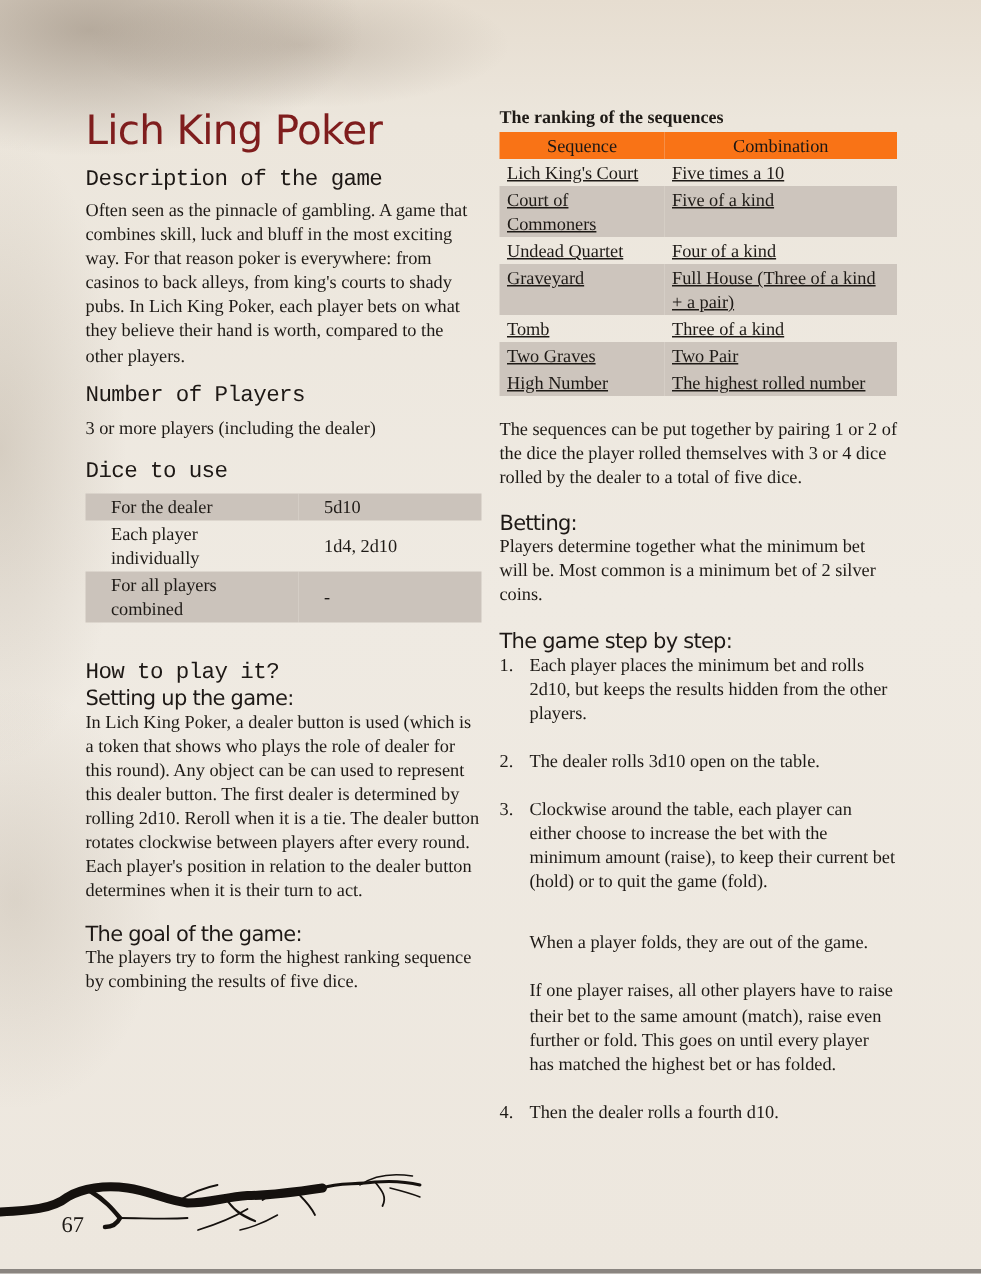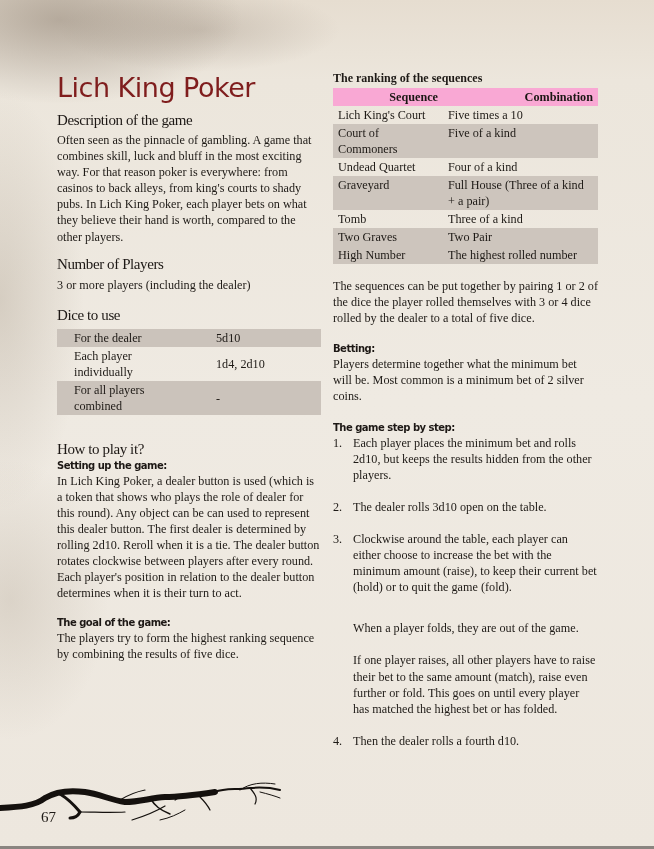--- a/index.html
+++ b/index.html
@@ -11,33 +11,33 @@
       radial-gradient(ellipse 120px 300px at 0px 300px, rgba(150,135,115,0.28), rgba(150,135,115,0) 70%),
       radial-gradient(ellipse 140px 200px at 10px 600px, rgba(150,135,115,0.22), rgba(150,135,115,0) 70%),
       linear-gradient(180deg,#e6ddd0 0px,#ece6dc 80px,#efeae2 400px,#ede7de 849px);
   }
   .bottom-bar{position:absolute;left:0;right:0;bottom:0;height:3px;background:#8a8580;}
   .page{position:absolute;inset:0;}
   .col-left{position:absolute;left:57px;top:70px;width:265px;}
   .col-right{position:absolute;left:333px;top:71px;width:265px;}
   h1{font-family:"DejaVu Sans","Liberation Sans",sans-serif;font-weight:400;font-size:27px;
      letter-spacing:-0.5px;margin:0;line-height:36px;color:#7f1d1d;}
-  h2{font-family:Liberation Serif, serif;font-weight:400;font-size:15px;
+  h2{font-family:Liberation Mono, monospace;font-weight:400;font-size:15px;
      letter-spacing:-0.4px;margin:0;line-height:20px;color:#1d1815;}
-  .subhead{font-family:"DejaVu Sans","Liberation Sans",sans-serif;font-size:10px;
-     letter-spacing:-0.5px;line-height:14px;font-weight:700;color:#1d1815;}
+  .subhead{font-family:"DejaVu Sans","Liberation Sans",sans-serif;font-size:14px;
+     letter-spacing:-0.5px;line-height:14px;font-weight:400;color:#1d1815;}
   p{margin:0;font-size:12.2px;line-height:16.1px;}
   .dice-table{border-collapse:collapse;width:264px;margin-top:4px;font-size:12.2px;}
   .dice-table td{padding:1px 17px;line-height:16px;}
   .dice-table tr.shade{background:#cbc3bb;}
   .dice-table td.k{width:108px;}
   .rank-title{font-weight:700;font-size:12px;line-height:15px;margin:0;}
   .rank-table{border-collapse:collapse;width:265px;font-size:12.2px;margin-top:2px;}
-  .rank-table th{background:#f9a8d4;text-align:right;font-weight:700;padding:1px 5px;line-height:16px;color:#1b1714;}
-  .rank-table td{padding:1px 5px;line-height:16px;vertical-align:top;}
+  .rank-table th{background:#f97316;text-align:center;font-weight:400;padding:1px 5px;line-height:16px;color:#1b1714;}
+  .rank-table td{padding:1px 5px;line-height:16px;vertical-align:top;text-decoration:underline;}
   .rank-table tr.shade td{background:#cdc5bd;}
   .rank-table .c1{width:100px;}
   ol{margin:0;padding:0;list-style:none;}
   ol li{display:flex;font-size:12.2px;line-height:16.1px;}
   ol li .num{width:20px;flex:none;}
   ol li .body{flex:1;}
   .pagenum{position:absolute;left:41px;top:809px;font-size:15px;}
   .branch{position:absolute;left:0;top:780px;}
 </style>
 </head>

